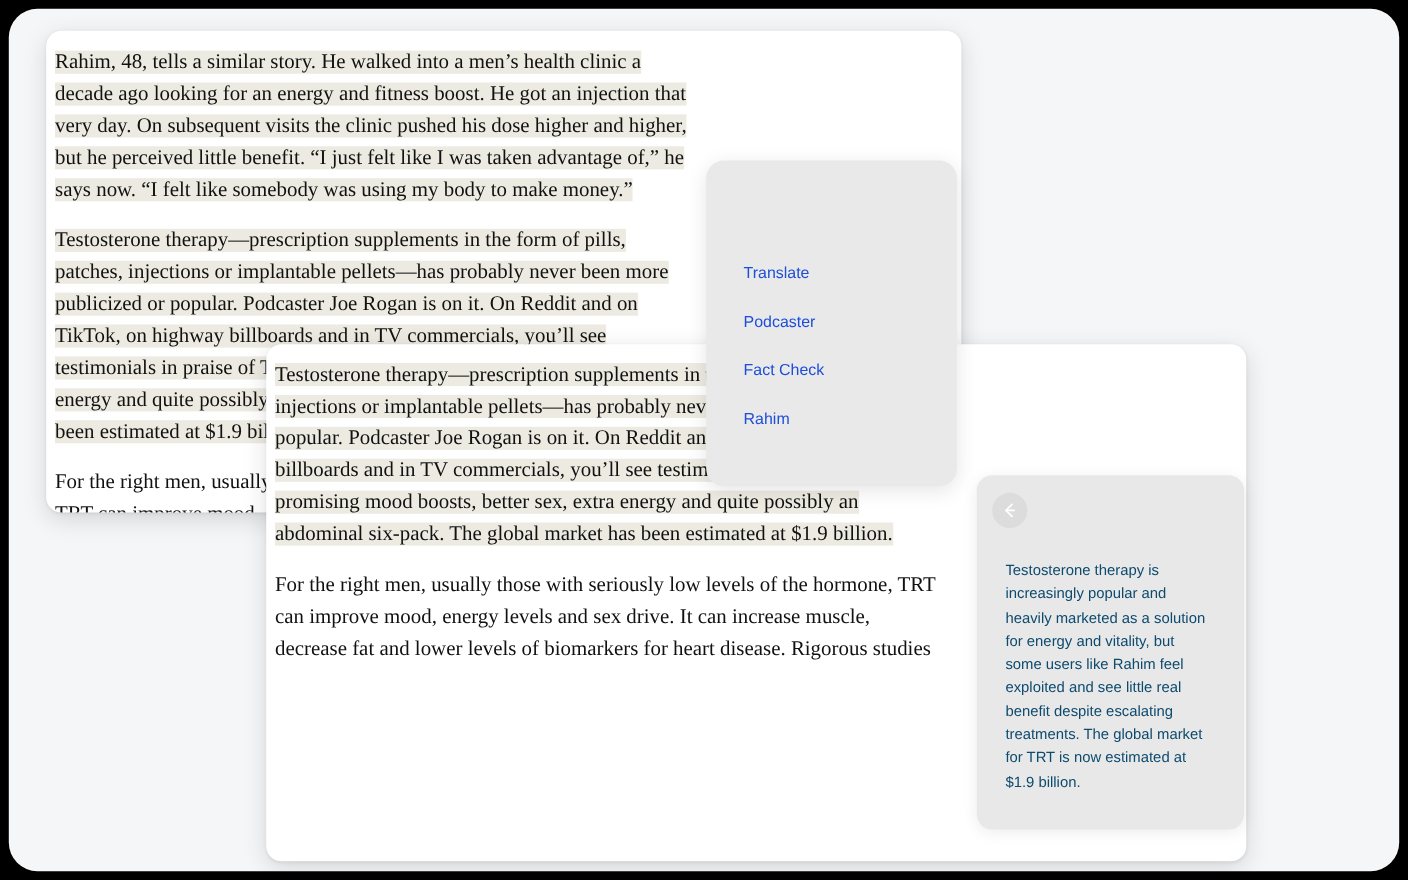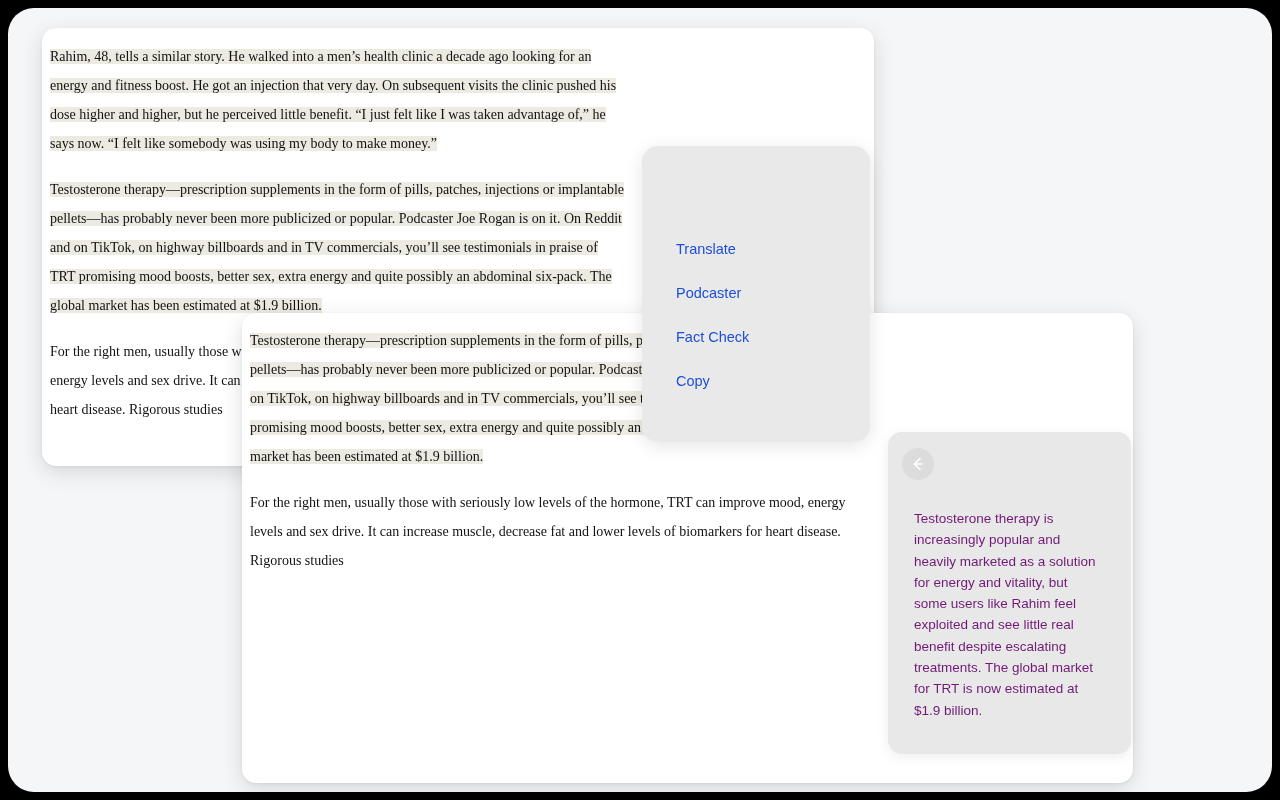--- a/index.html
+++ b/index.html
@@ -34,21 +34,21 @@
     background: #ffffff;
     border-radius: 14px;
     box-shadow: 0 6px 22px rgba(0,0,0,0.13), 0 1px 3px rgba(0,0,0,0.07);
     overflow: hidden;
   }
 
   
   .doc {
     font-family: "Liberation Serif", serif;
     color: #111111;
-    font-size: 14px;
+    font-size: 19px;
     line-height: 29px;
   }
   .doc p {
     margin: 0 0 17px 0;
   }
   .doc p:last-child {
     margin-bottom: 16px;
   }
   .hl {
     background: #eceae1;
@@ -173,21 +173,21 @@
   #back-button svg {
     width: 16px;
     height: 16px;
     display: block;
   }
   #ai-answer-text {
     position: absolute;
     left: 26px;
     top: 76px;
     width: 190px;
-    color: #701a75;
+    color: #0c4a6e;
     font-family: "Liberation Sans", sans-serif;
     font-size: 13.5px;
     line-height: 21.3px;
   }
 </style>
 </head>
 <body>
 
 <div id="frame">
 
@@ -214,21 +214,21 @@
     <div class="menu-item i0">
       <span>Translate</span>
     </div>
     <div class="menu-item i1">
       <span>Podcaster</span>
     </div>
     <div class="menu-item i2">
       <span>Fact Check</span>
     </div>
     <div class="menu-item i3">
-      <span>Copy</span>
+      <span>Rahim</span>
     </div>
   </div>
 
 
   <div id="ai-answer">
     <div id="back-button">
       <span>
         <svg viewBox="0 0 16 16" aria-hidden="true">
           <path d="M10 2.5 L4.5 8 L10 13.5" fill="none" stroke="#ffffff" stroke-width="1.6" stroke-linecap="round" stroke-linejoin="round"></path>
           <path d="M4.8 8 L12 8" fill="none" stroke="#ffffff" stroke-width="1.6" stroke-linecap="round"></path>

